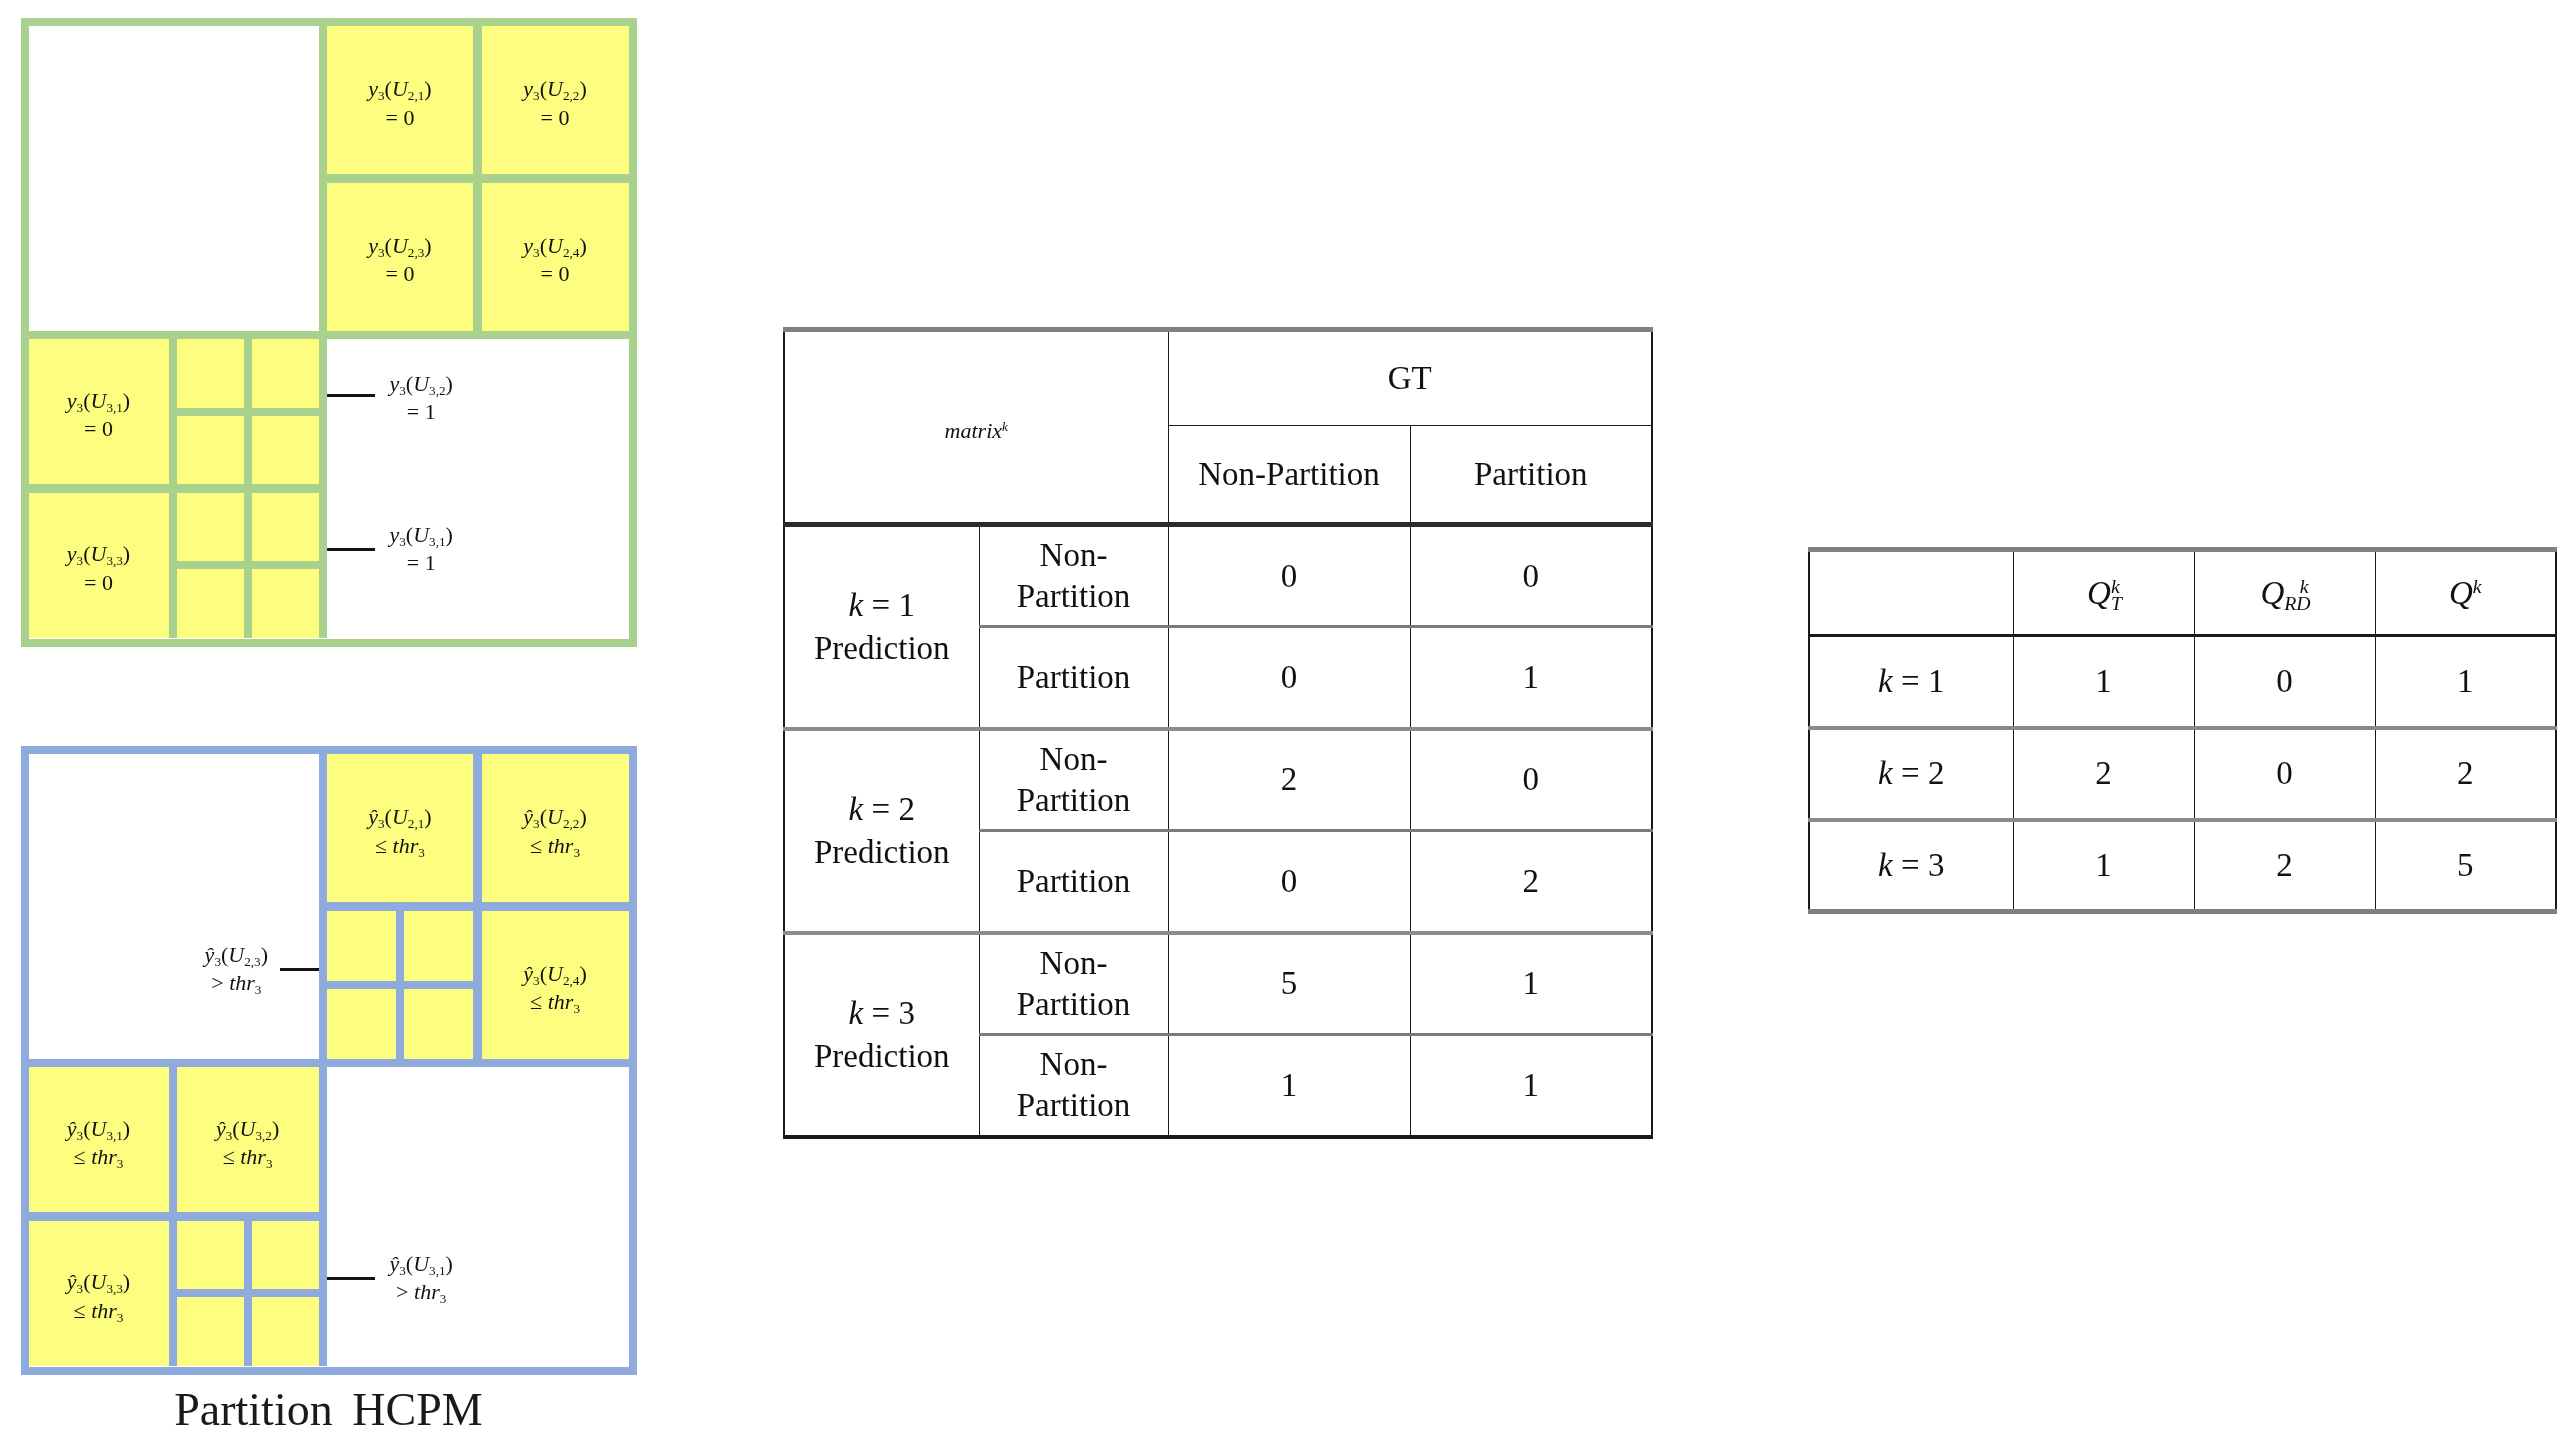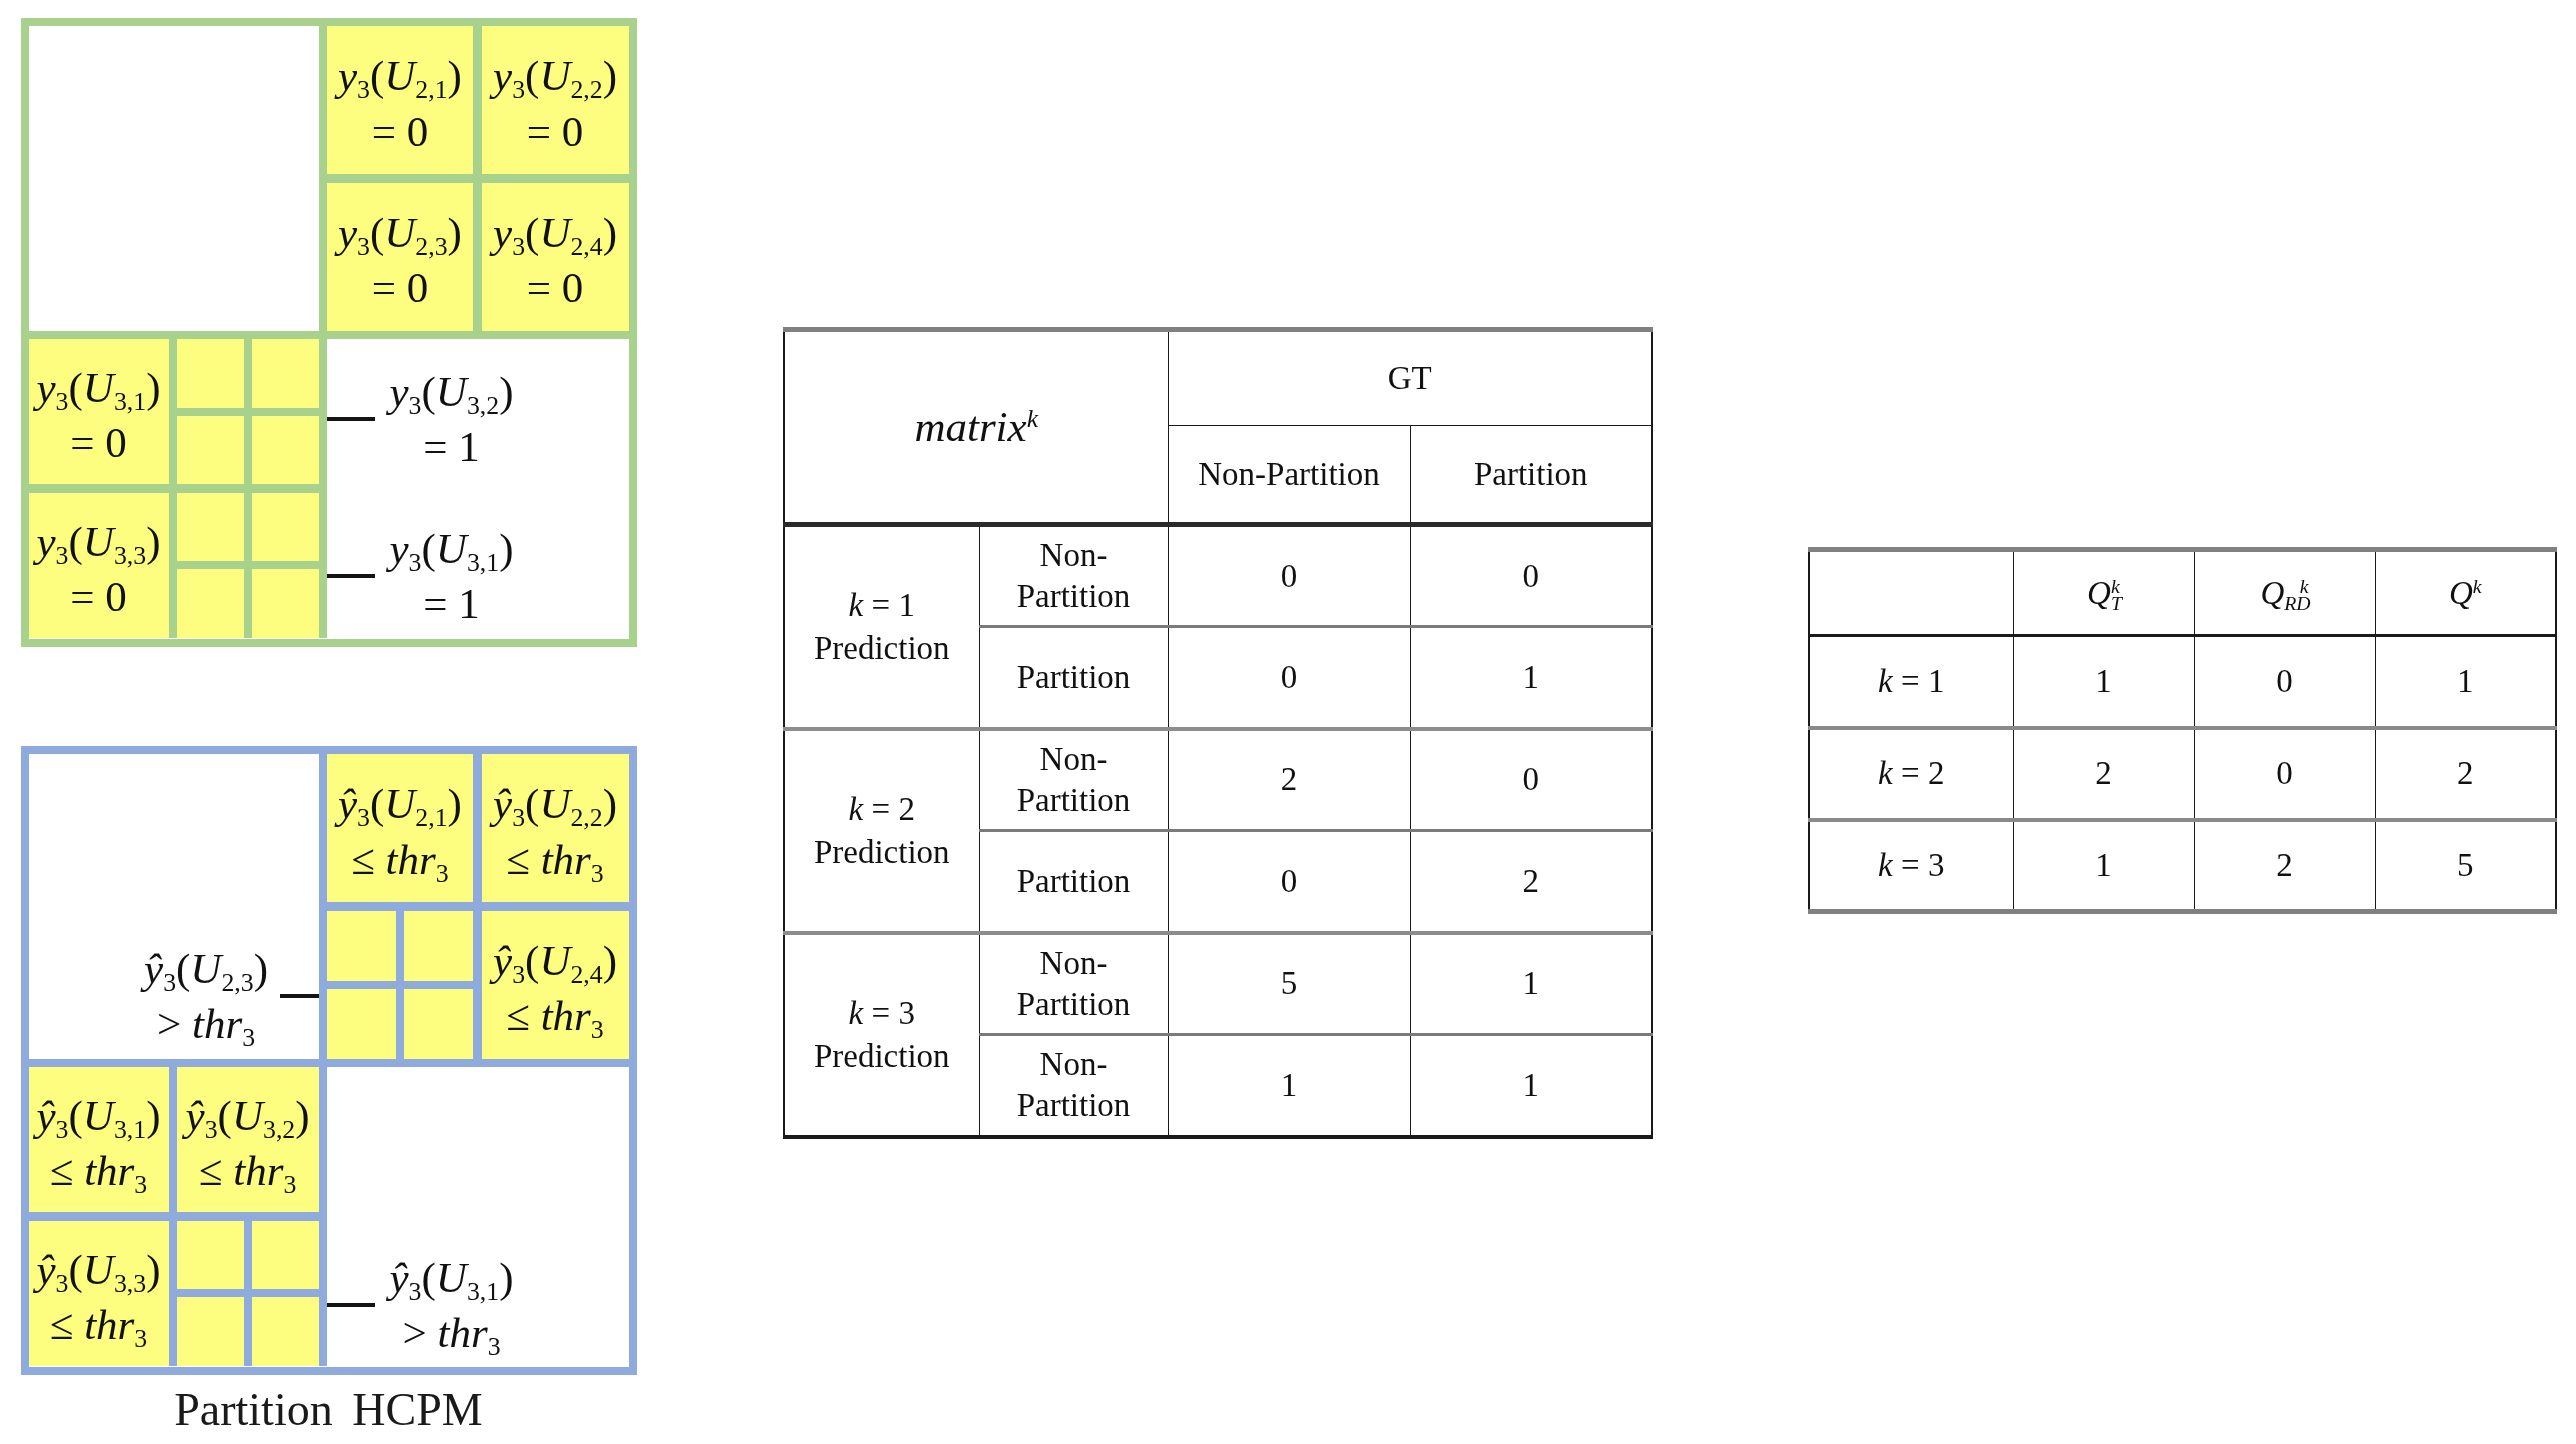--- a/index.html
+++ b/index.html
@@ -18,21 +18,21 @@
   .gt .quad,.gt .minigrid{background:#a9d18e;}
   .pred .quad,.pred .minigrid{background:#8faadc;}
   .q-tr{left:298px;top:0;width:302px;height:305px;grid-template-columns:1fr 1fr;grid-template-rows:1fr 1fr;}
   .q-bl{left:0;top:313px;width:290px;height:299px;grid-template-columns:140px 1fr;grid-template-rows:1fr 1fr;}
   .white-area{position:absolute;background:#fff;}
   .wa-br{left:298px;top:313px;width:302px;height:299px;}
   .wa-tl{left:0;top:0;width:290px;height:240px;}
   .ycell{background:#fdfd7f;display:flex;flex-direction:column;align-items:center;justify-content:center;padding-top:6.6px;box-sizing:border-box;}
   .minigrid{display:grid;grid-template-columns:1fr 1fr;grid-template-rows:1fr 1fr;gap:8.2px;}
   .minigrid .ycell{padding:0;}
-  .mathtx{font-size:43px;line-height:1.28;text-align:center;white-space:nowrap;}
+  .mathtx{font-size:22px;line-height:1.28;text-align:center;white-space:nowrap;}
   .callout{position:absolute;display:flex;align-items:center;}
   .cline{height:3.3px;background:#141414;flex:0 0 auto;}
   .clabel{text-align:center;}
   .caption{position:absolute;width:616px;text-align:center;font-size:46px;word-spacing:8.2px;color:#1a1a1a;}
 
   
   i{font-style:italic;}
   sub,sup{font-size:0.6em;line-height:0;}
   sub{vertical-align:-0.32em;}
   sup{vertical-align:0.55em;}
@@ -108,21 +108,21 @@
         <div class="ycell"></div>
         <div class="ycell"></div>
         <div class="ycell"></div>
         <div class="ycell"></div>
       </div>
     </div>
 
     <div class="white-area wa-br">
       <div class="callout" style="left:0;top:25px;">
         <div class="cline" style="width:48px;"></div>
-        <div class="clabel" style="margin-left:15px;">
+        <div class="clabel" style="margin-left:15px;margin-top:6px;">
           <div class="mathtx"><i>y</i><sub>3</sub>(<i>U</i><sub>3,2</sub>)</div>
           <div class="mathtx">= 1</div>
         </div>
       </div>
       <div class="callout" style="left:0;top:182px;">
         <div class="cline" style="width:48px;"></div>
         <div class="clabel" style="margin-left:15px;">
           <div class="mathtx"><i>y</i><sub>3</sub>(<i>U</i><sub>3,1</sub>)</div>
           <div class="mathtx">= 1</div>
         </div>

